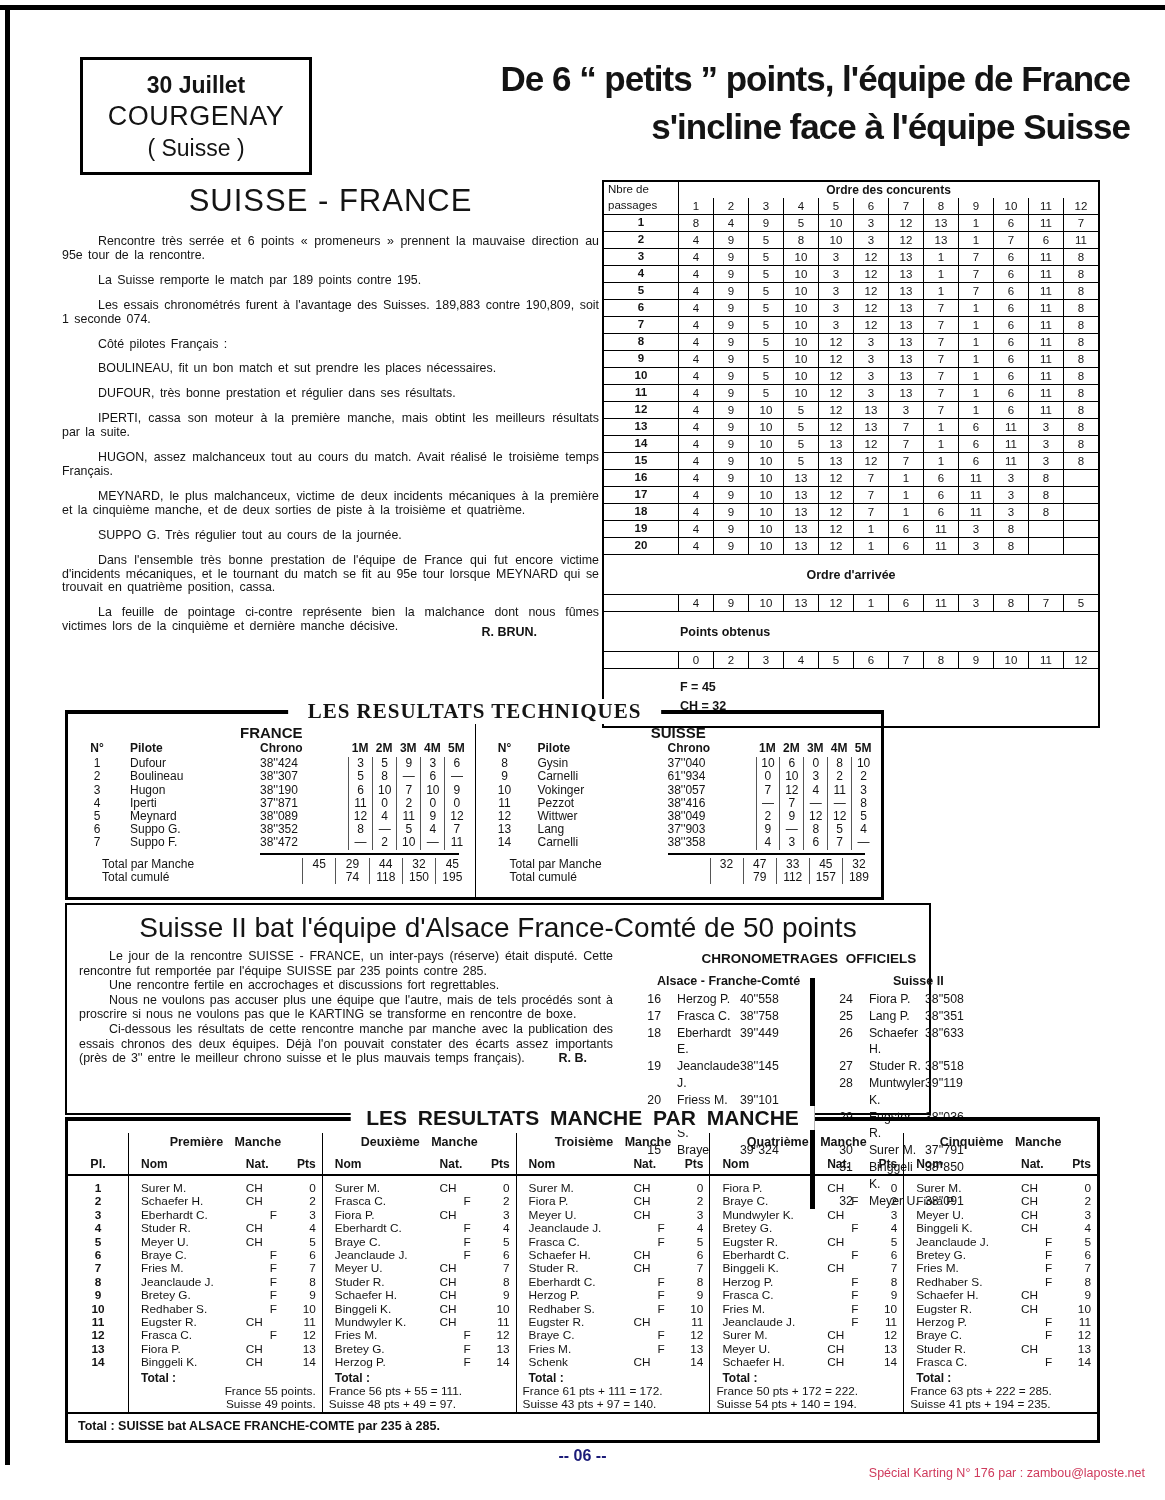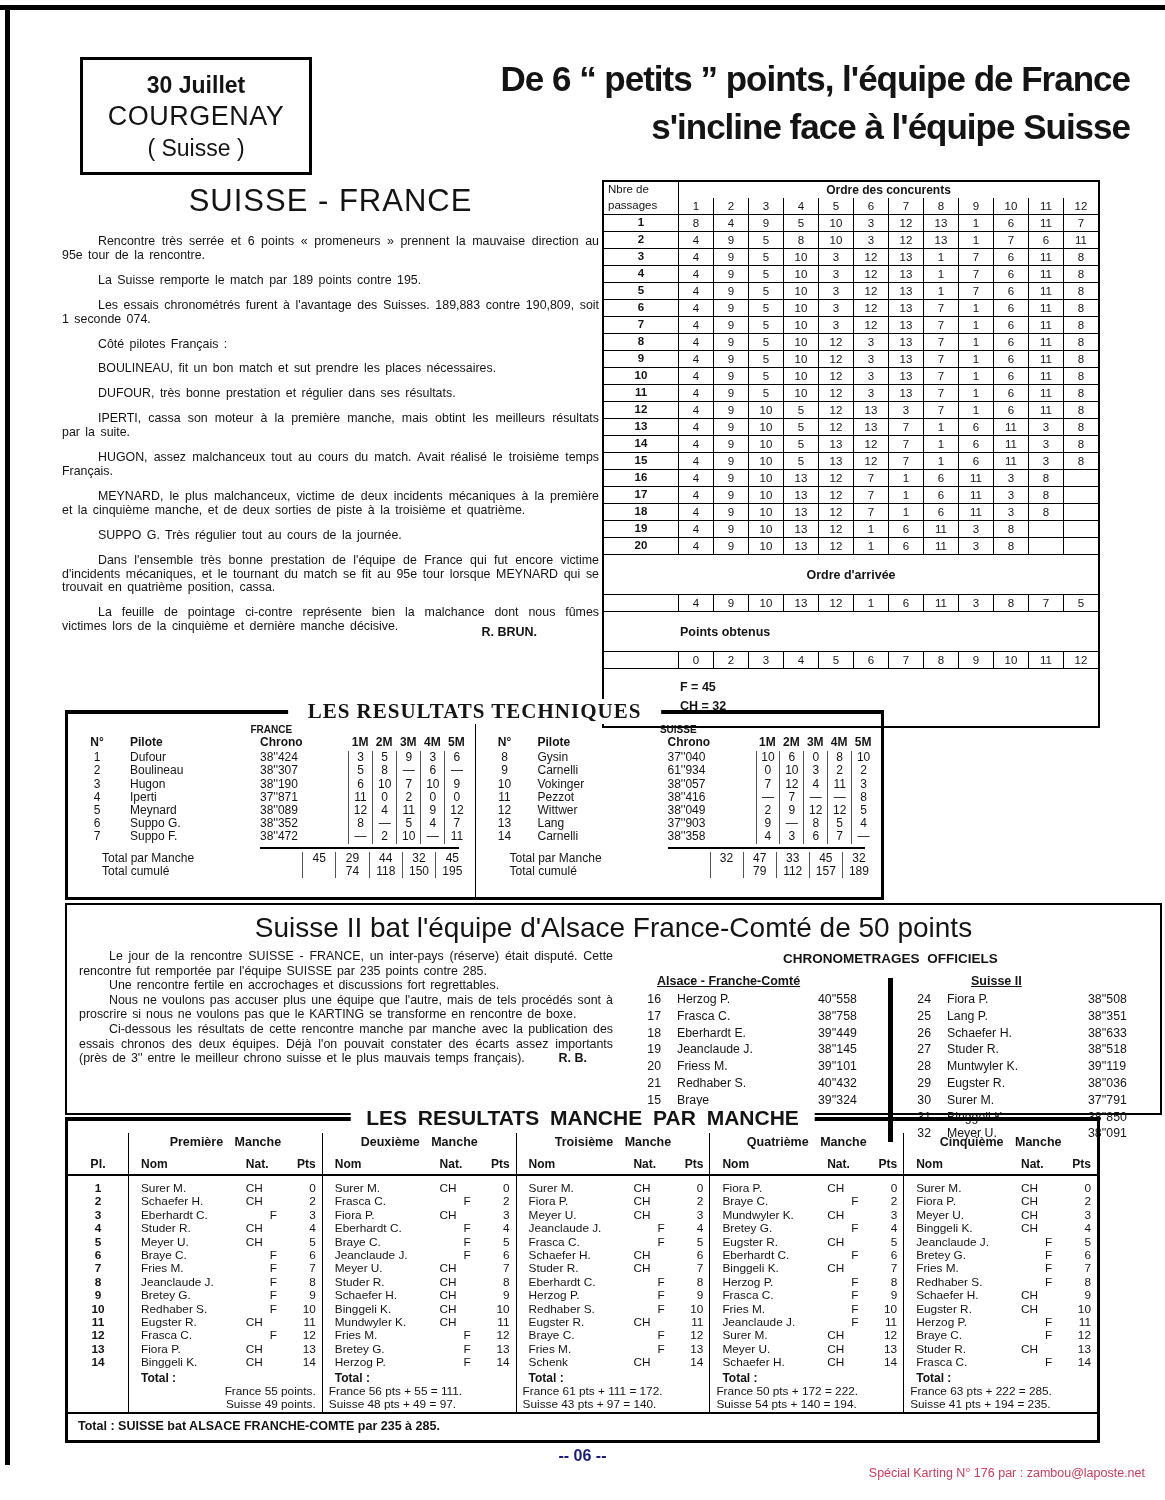--- a/index.html
+++ b/index.html
@@ -45,45 +45,45 @@
 
   
   .tech { position:absolute; left:65px; top:710px; width:819px; height:190px;
     border:3px solid #000; border-top:4px solid #000; }
   .tech-title { position:absolute; top:-15px; left:50%; transform:translateX(-50%);
     background:#fff; padding:0 20px; font-family:"Liberation Serif", serif; font-weight:bold;
     font-size:21px; letter-spacing:1px; white-space:nowrap; }
   .tech-cols { display:flex; height:100%; padding-top:10px; }
   .tech-half { width:50%; padding:0 6px; }
   .tech-right { border-left:1px solid #000; }
-  .tech-team { text-align:center; font-weight:bold; font-size:10px; margin-bottom:1px; }
+  .tech-team { text-align:center; font-weight:bold; font-size:15px; margin-bottom:1px; }
   .trow { display:flex; font-size:12px; line-height:13.2px; }
   .thead { font-weight:bold; margin-bottom:2px; }
   .t-n { width:46px; flex:none; text-align:center; }
   .t-pilote { width:140px; flex:none; padding-left:10px; }
   .t-chrono { width:88px; flex:none; }
   .t-m { flex:1; text-align:center; }
   .trow:not(.thead) .t-m { border-left:1px solid #555; border-left-width:1px; }
   .t-rule { border-top:2px solid #000; margin:3px 10px 3px 186px; }
   .t-wide { width:228px; flex:none; padding-left:28px; }
   .t-total .t-m { border-left:1px solid #555; }
 
   
-  .res { position:absolute; left:65px; top:903px; width:1097px; height:212px; border:2px solid #000; }
+  .res { position:absolute; left:65px; top:903px; width:866px; height:212px; border:2px solid #000; }
   .res-title { text-align:center; font-weight:400; font-size:28px; line-height:30px; margin-top:8px; }
   .res-flex { display:flex; margin-top:6px; }
   .res-left { width:560px; flex:none; padding:0 14px 0 12px; }
   .res-left p { font-size:12.4px; line-height:14.6px; text-align:justify; text-indent:30px; word-spacing:1.5px; }
   .res-left .sig { text-align:right; font-weight:bold; font-size:12.5px; padding-right:26px; margin-top:-15px; }
   .res-right { flex:1; padding:2px 10px 0 4px; }
   .res-chrono-title { text-align:center; font-weight:bold; font-size:13.5px; margin-bottom:8px; word-spacing:4px; }
   .res-cols { display:flex; }
   .res-col { flex:1; }
   .res-divider { width:5px; background:#000; margin:4px 8px 0 8px; }
-  .res-team { font-weight:bold; font-size:12.5px; margin-bottom:3px; padding-left:26px;text-decoration:underline; }
+  .res-team { font-weight:bold; font-size:12.5px; margin-bottom:3px; padding-left:26px; }
   .rrow { display:flex; font-size:12.3px; line-height:16.8px; }
   .r-n { width:30px; flex:none; text-align:right; }
   .r-nom { flex:1; padding-left:16px; }
   .r-chrono { width:62px; flex:none; }
 
   
   .mm { position:absolute; left:65px; top:1117px; width:1035px; border:3px solid #000; border-top:4px solid #000; }
   .mm-title { position:absolute; top:-15px; left:50%; transform:translateX(-50%); background:#fff;
     padding:0 16px; font-weight:bold; font-size:21px; word-spacing:5px; white-space:nowrap; }
   .mm-head { display:flex; border-bottom:2px solid #000; padding-top:12px; }

